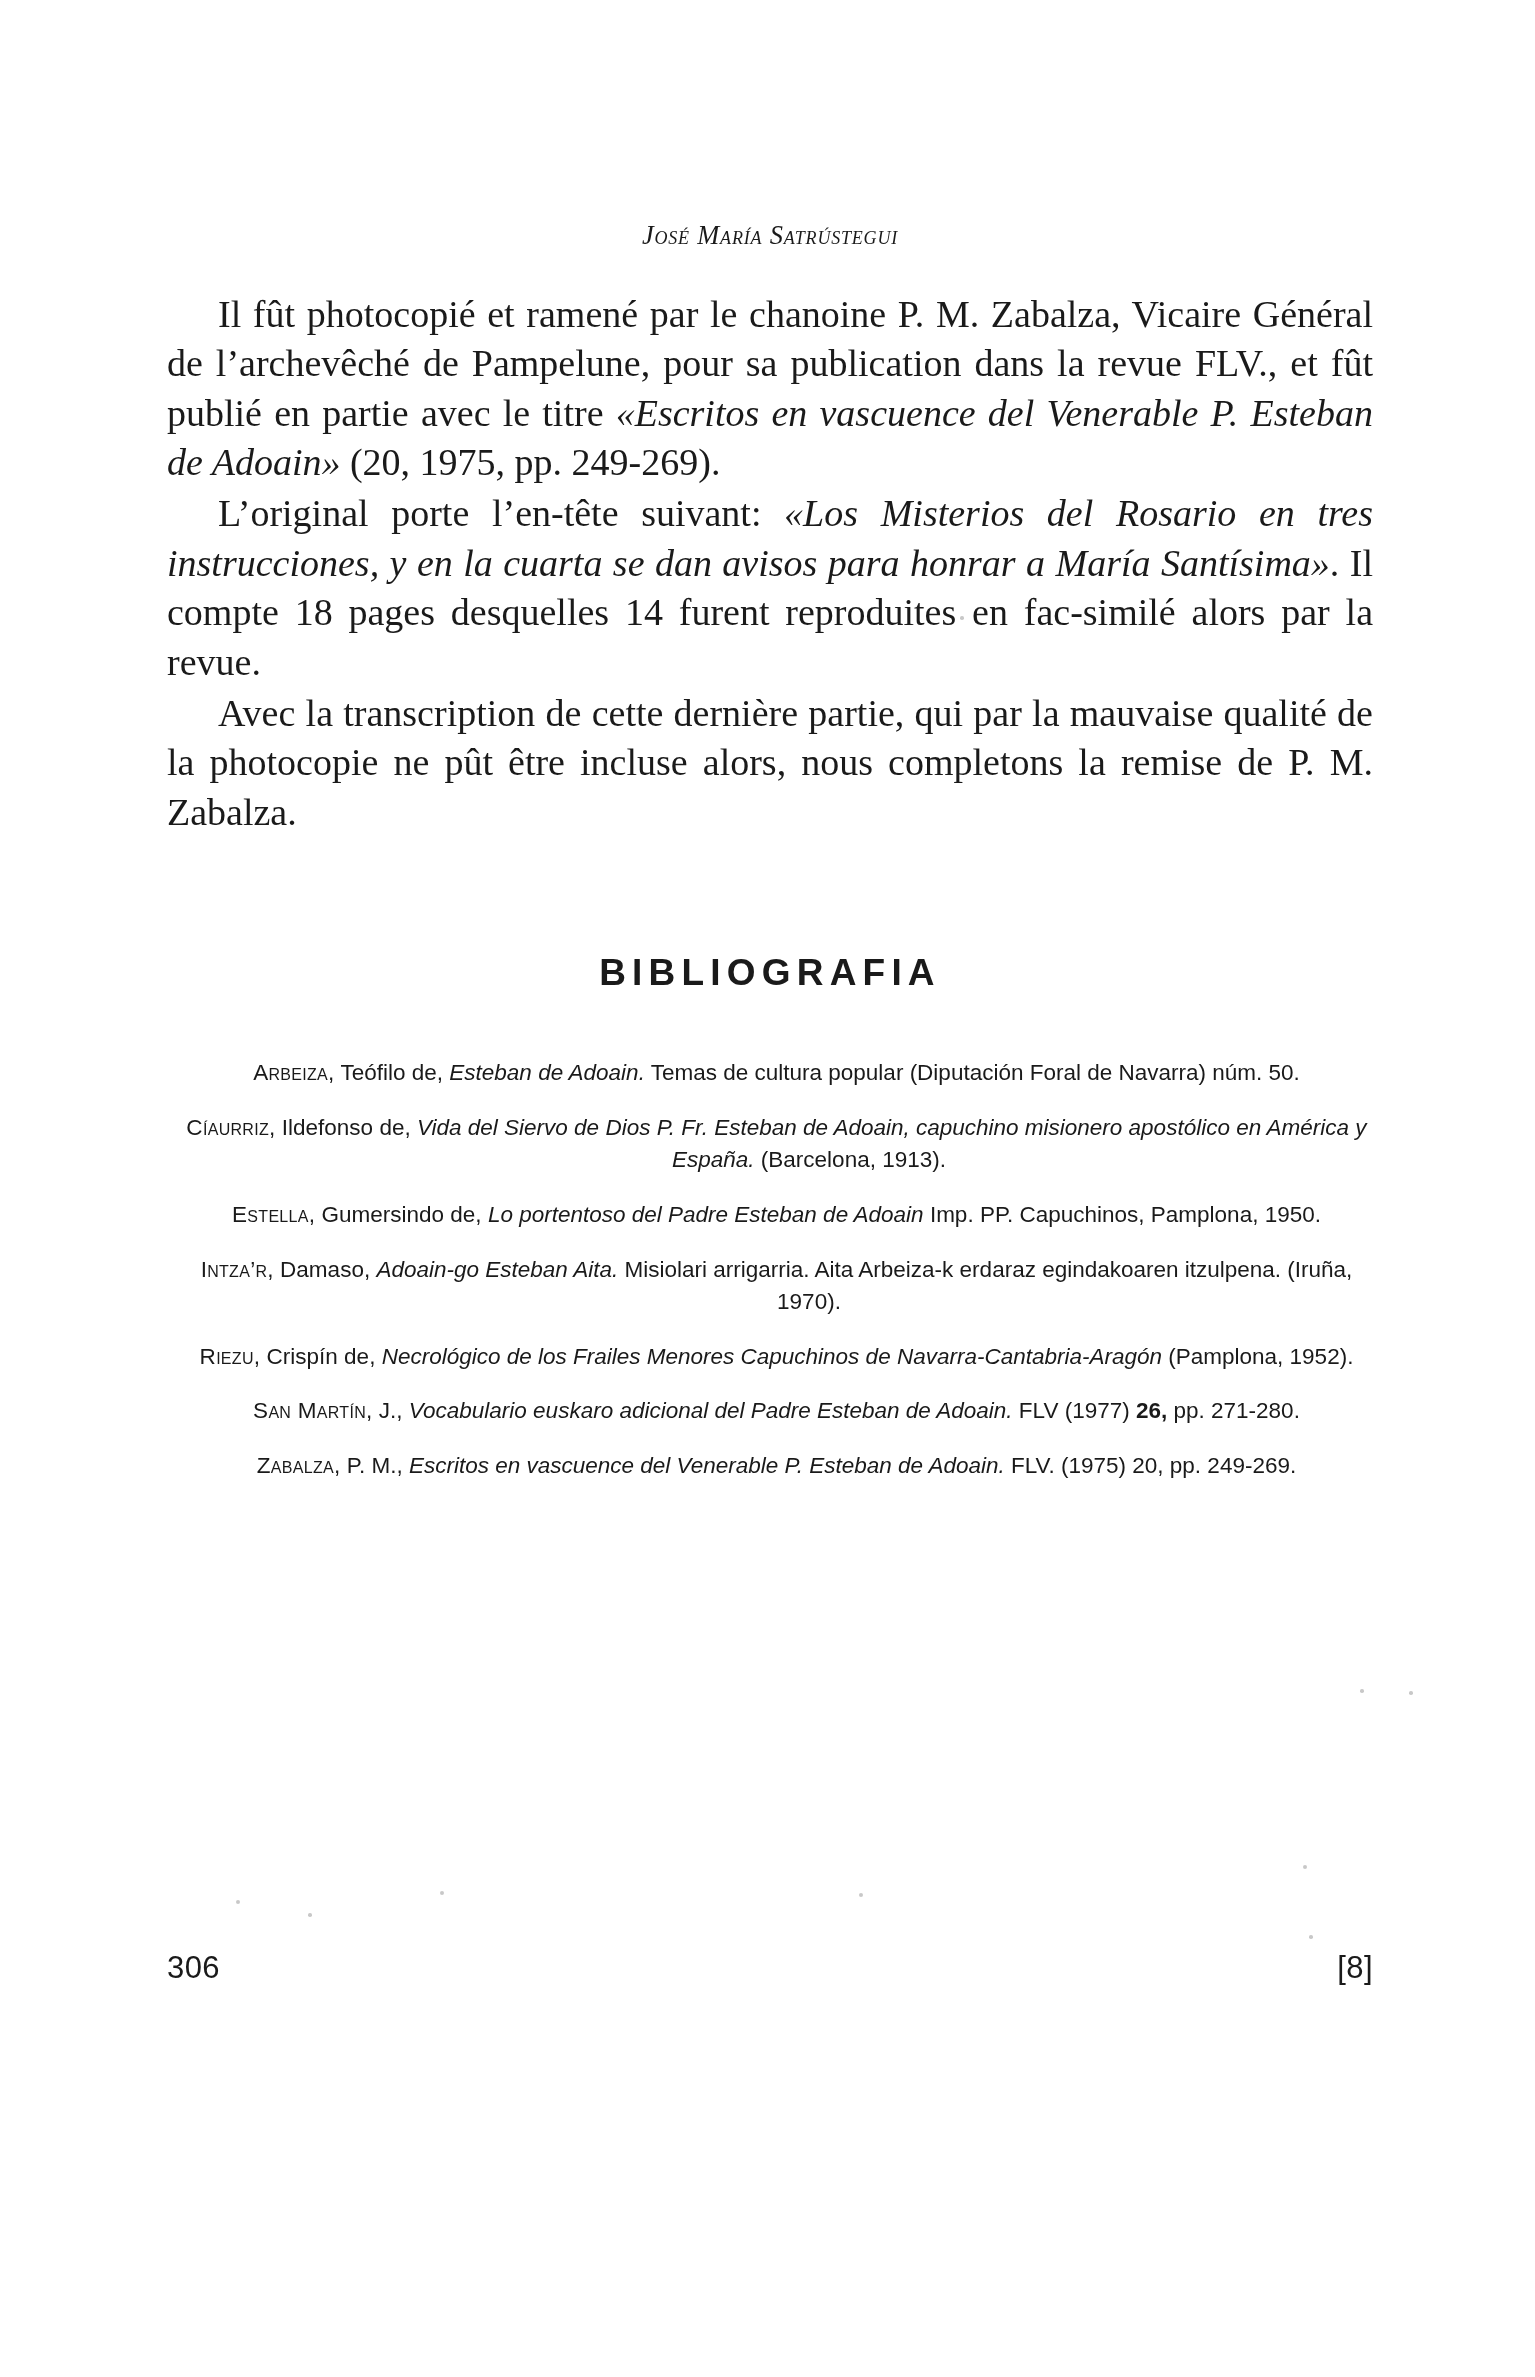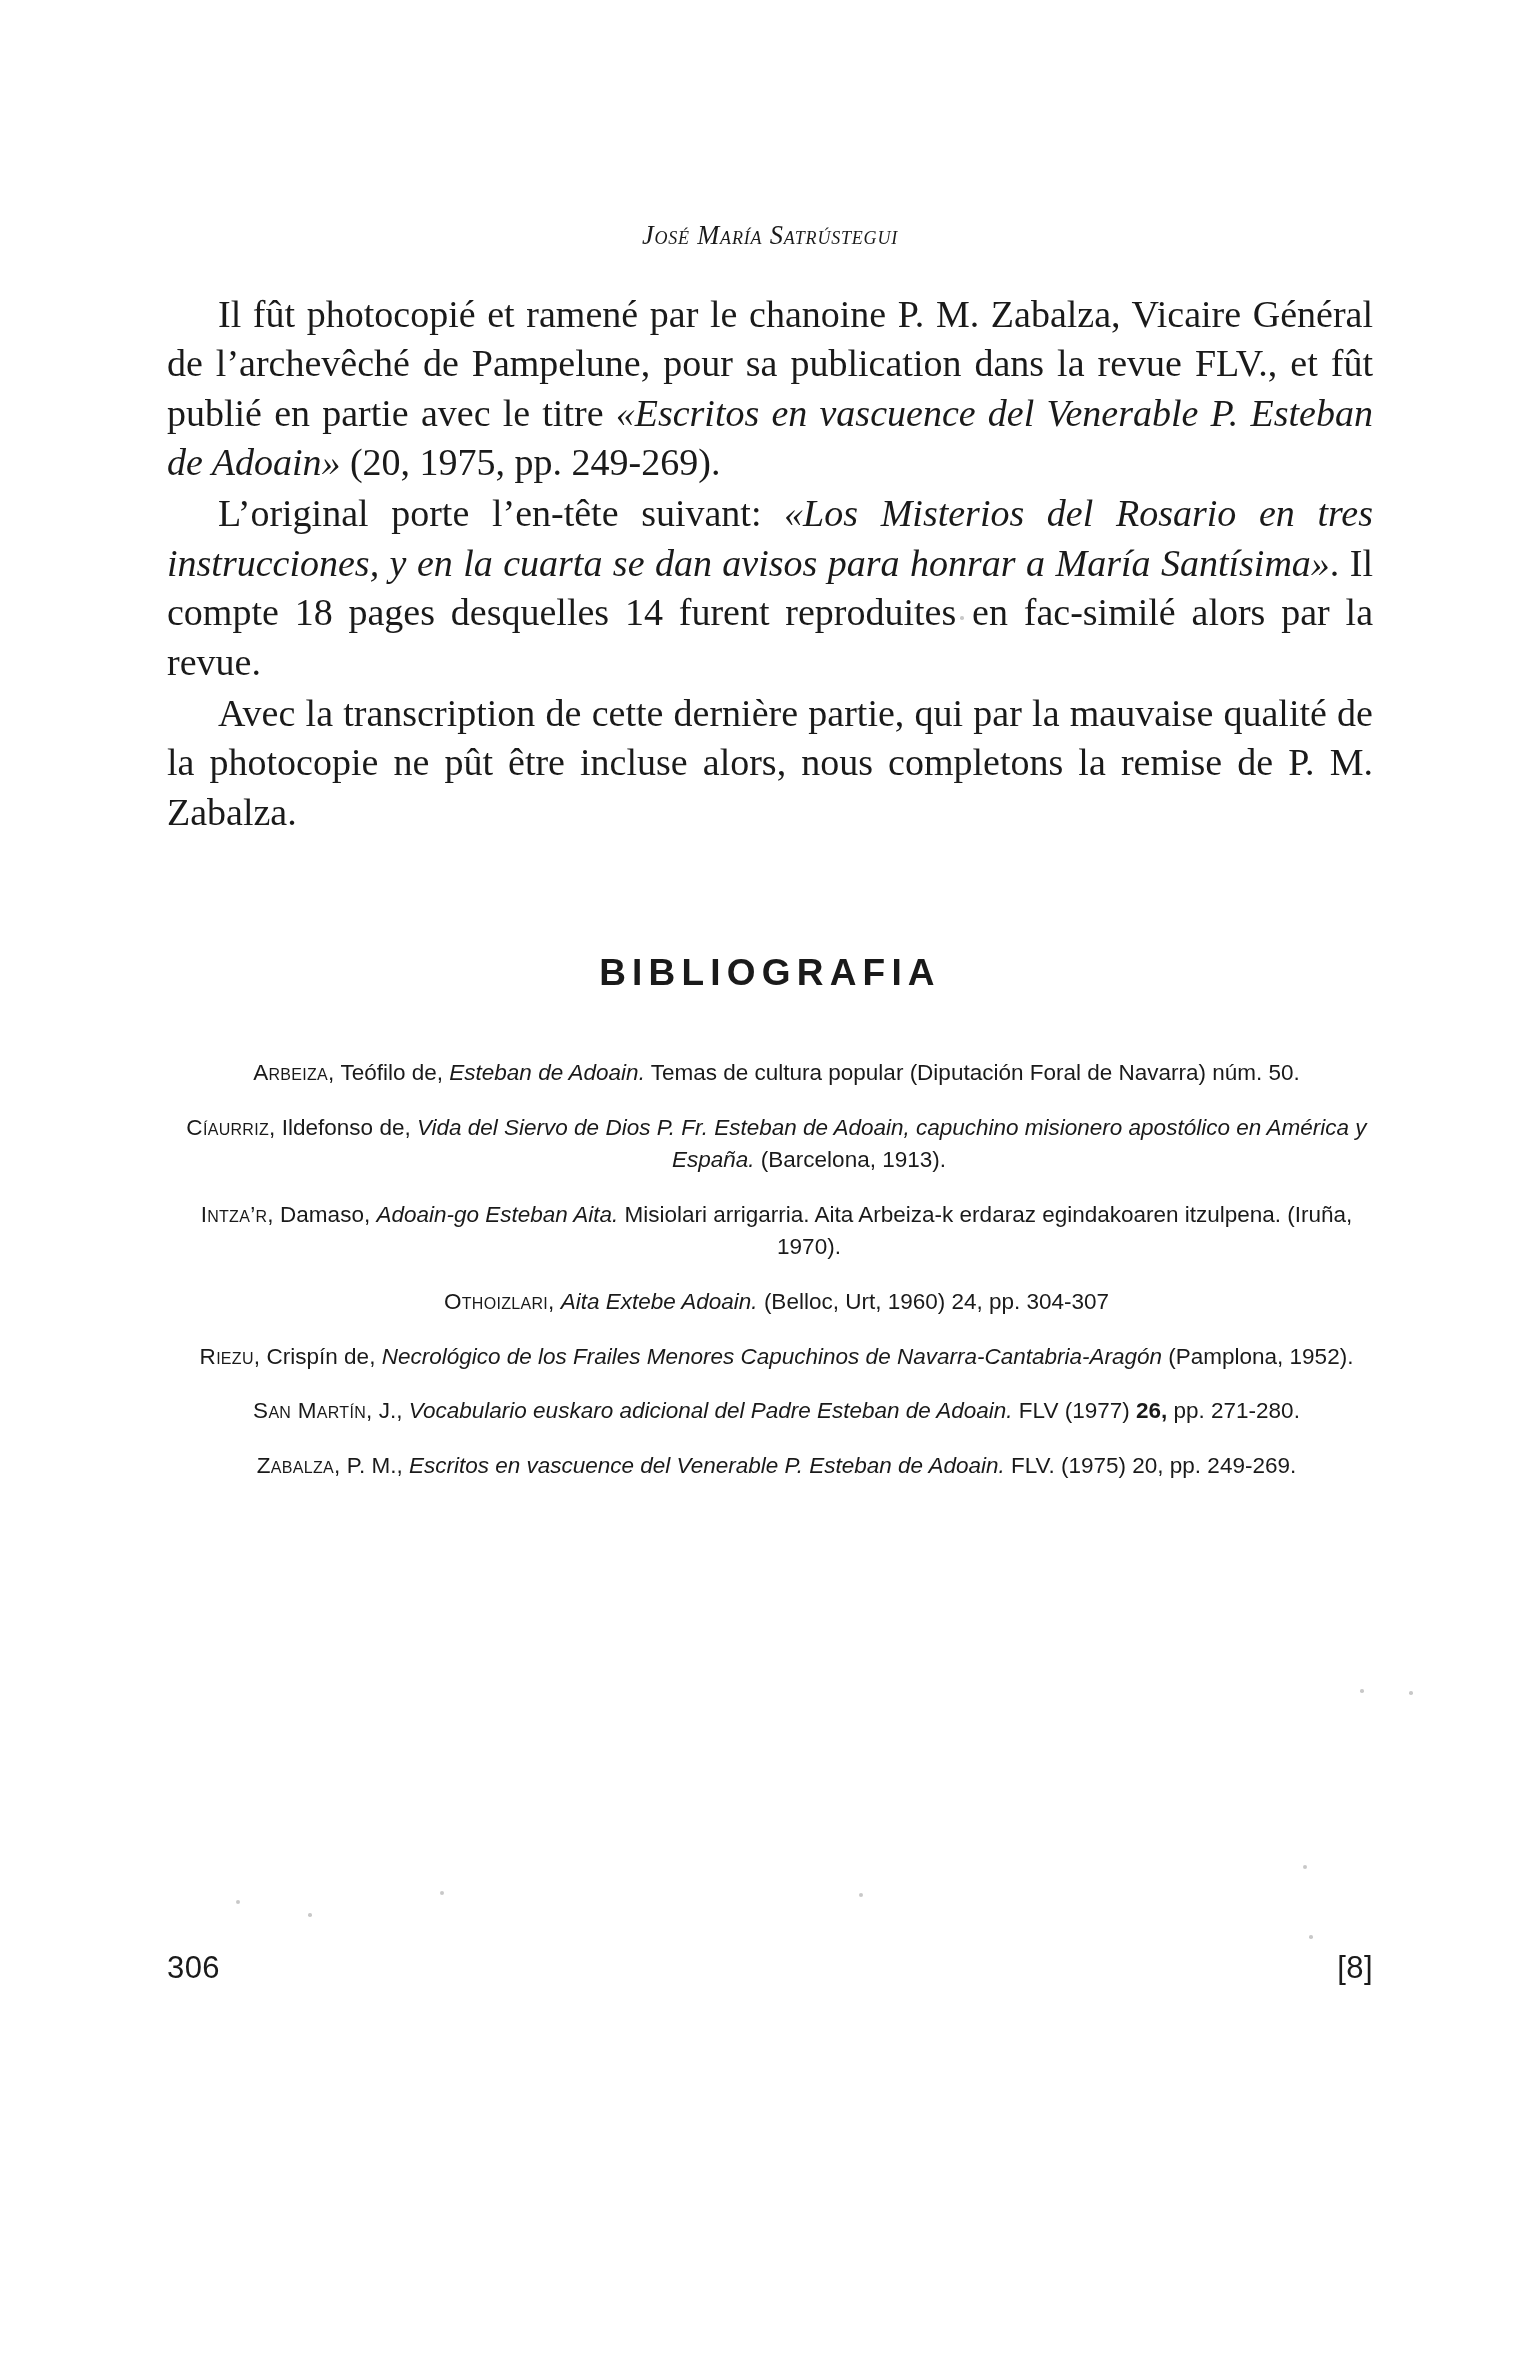--- a/index.html
+++ b/index.html
@@ -128,22 +128,22 @@
           <div class="body-par indent"><span>Avec la transcription de cette dernière partie, qui par la mauvaise qualité de la photocopie ne pût être incluse alors, nous completons la remise de P. M. Zabalza.</span></div>
         </div>
     </div>
 
     <div class="biblio-title">BIBLIOGRAFIA</div>
 
     <div class="biblio-list">
       <div id="biblio-host">
           <div class="biblio-entry"><span class="auth">Arbeiza,</span><span> Teófilo de, </span><em>Esteban de Adoain.</em><span> Temas de cultura popular (Diputación Foral de Navarra) núm. 50.</span></div>
           <div class="biblio-entry"><span class="auth">Cíaurriz,</span><span> Ildefonso de, </span><em>Vida del Siervo de Dios P. Fr. Esteban de Adoain, capuchino misionero apostólico en América y España.</em><span> (Barcelona, 1913).</span></div>
+          <div class="biblio-entry"><span class="auth">Estella,</span><span> Gumersindo de, </span><em>Lo portentoso del Padre Esteban de Adoain</em><span> Imp. PP. Capuchinos, Pamplona, 1950.</span></div>
           <div class="biblio-entry"><span class="auth">Intza’r,</span><span> Damaso, </span><em>Adoain-go Esteban Aita.</em><span> Misiolari arrigarria. Aita Arbeiza-k erdaraz egindakoaren itzulpena. (Iruña, 1970).</span></div>
-          <div class="biblio-entry"><span class="auth">Othoizlari,</span><span> </span><em>Aita Extebe Adoain.</em><span> (Belloc, Urt, 1960) 24, pp. 304-307</span></div>
           <div class="biblio-entry"><span class="auth">Riezu,</span><span> Crispín de, </span><em>Necrológico de los Frailes Menores Capuchinos de Navarra-Cantabria-Aragón</em><span> (Pamplona, 1952).</span></div>
           <div class="biblio-entry"><span class="auth">San Martín,</span><span> J., </span><em>Vocabulario euskaro adicional del Padre Esteban de Adoain.</em><span> FLV (1977) </span><strong>26,</strong><span> pp. 271-280.</span></div>
           <div class="biblio-entry"><span class="auth">Zabalza,</span><span> P. M., </span><em>Escritos en vascuence del Venerable P. Esteban de Adoain.</em><span> FLV. (1975) 20, pp. 249-269.</span></div>
         </div>
     </div>
 
   </div>
 
   <div class="footer">
     <span class="page-num">306</span>

